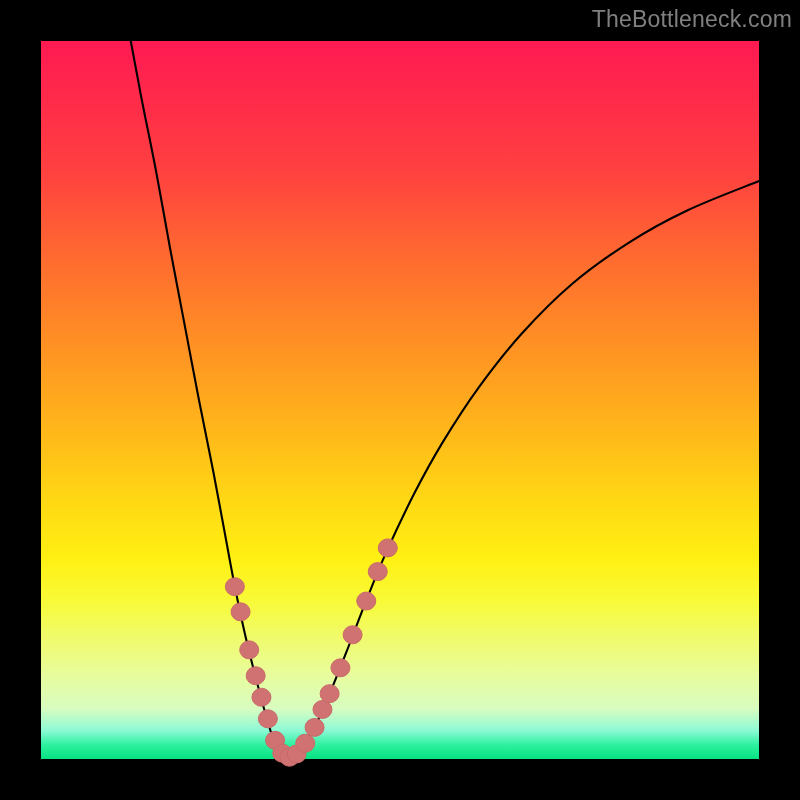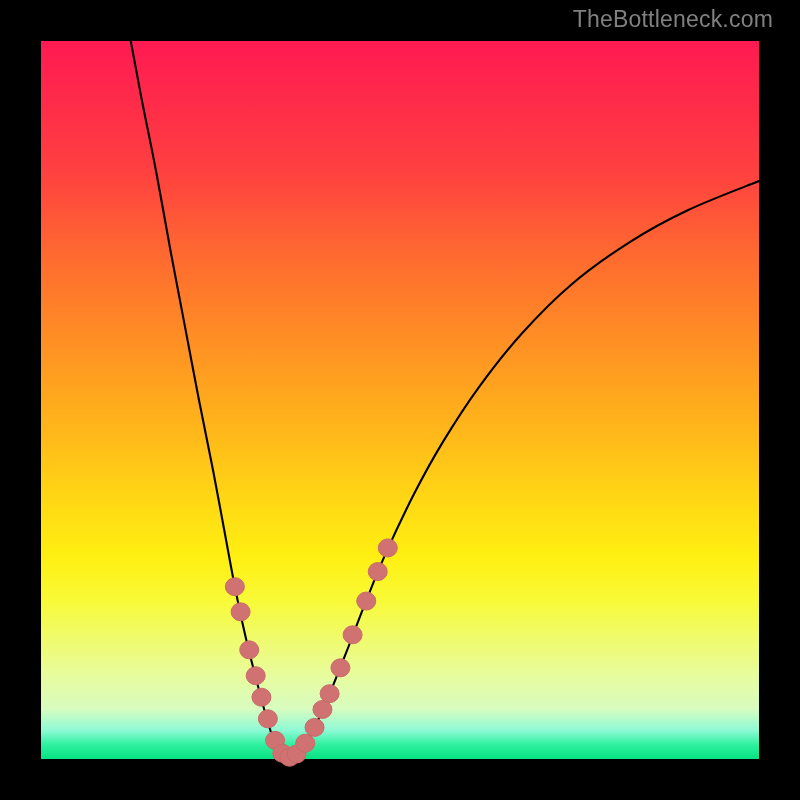--- a/index.html
+++ b/index.html
@@ -39,21 +39,21 @@
       #e8fc9a 88%,
       #d8fcc0 93%,
       #8efad6 96%,
       #2ef1a0 98%,
       #07e281 100%
     );
   }
   .watermark {
     position: absolute;
     top: 6px;
-    right: 27px;
+    right: 8px;
     color: #808080;
     font-size: 23px;
     letter-spacing: 0.2px;
     font-weight: 400;
     user-select: none;
   }
   svg.overlay {
     position: absolute;
     left: 0;
     top: 0;

